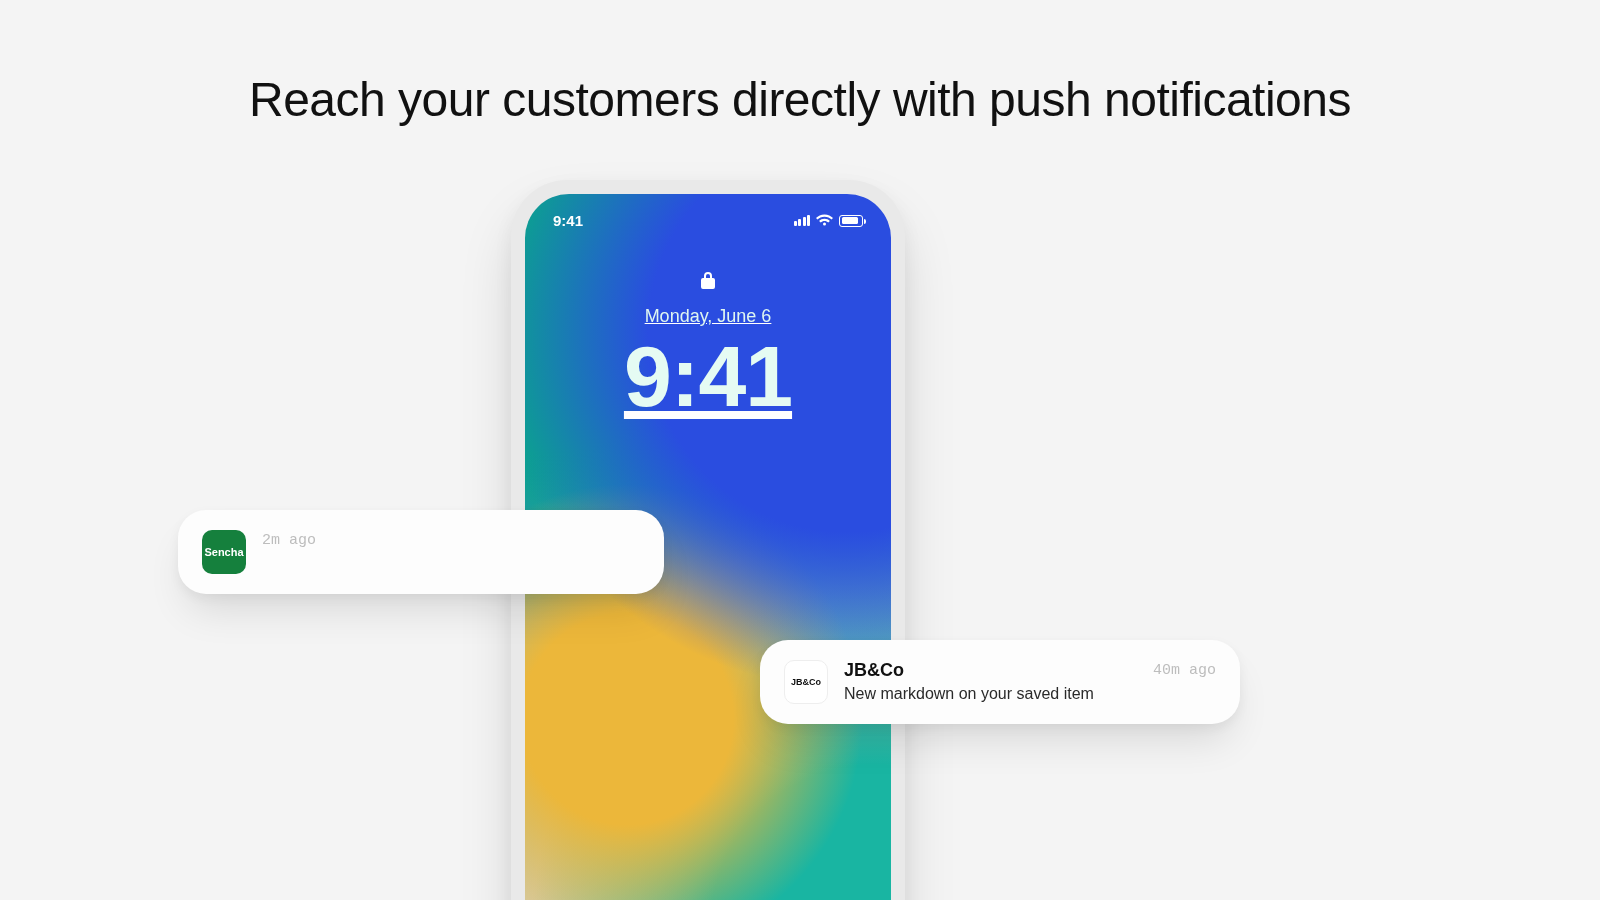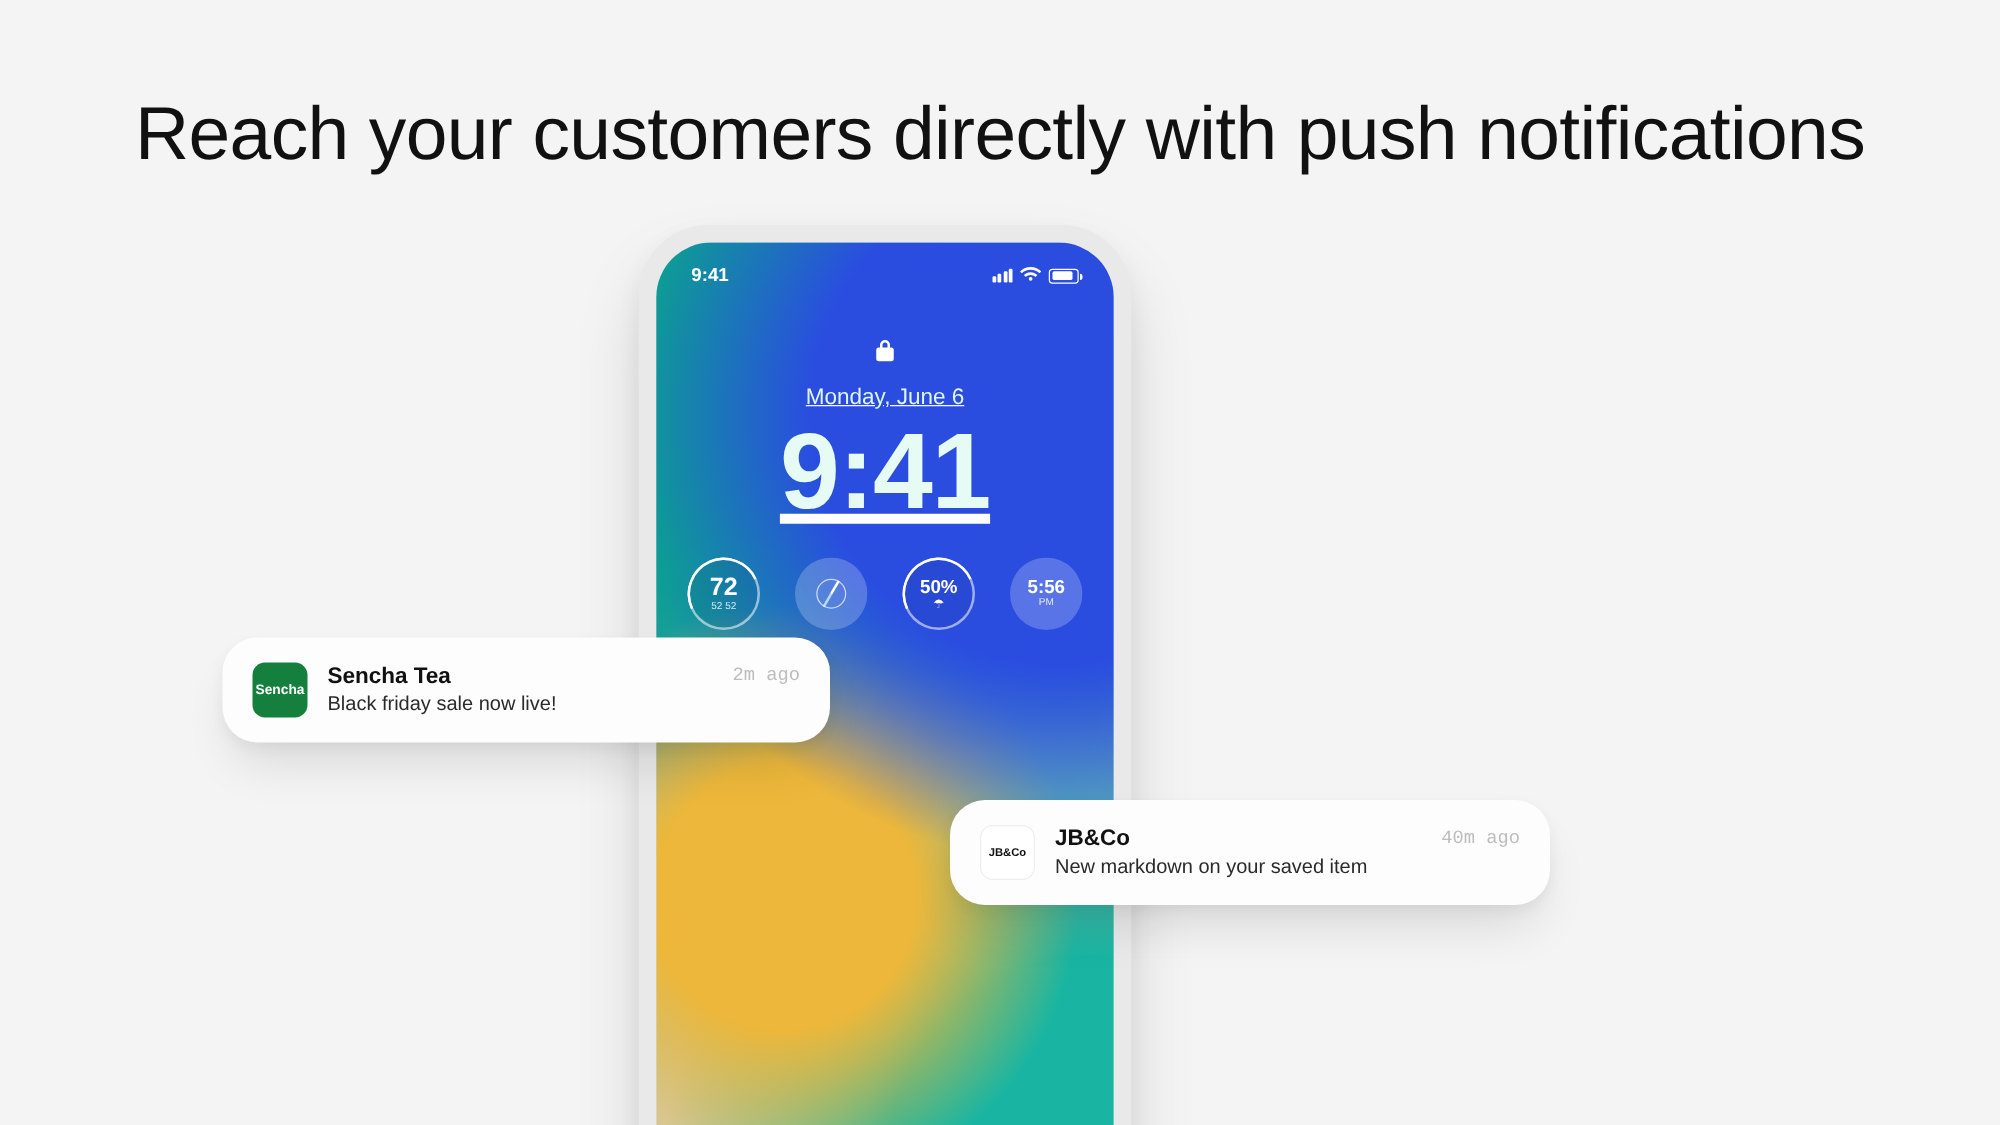--- a/index.html
+++ b/index.html
@@ -15,21 +15,21 @@
     position: relative;
     width: 1600px;
     height: 900px;
   }
   .headline {
     position: absolute;
     top: 72px;
     left: 0;
     width: 100%;
     text-align: center;
-    font-size: 60px;
+    font-size: 48px;
     font-weight: 500;
     letter-spacing: -0.5px;
   }
 
   
   .phone {
     position: absolute;
     left: 511px;
     top: 180px;
     width: 394px;
@@ -181,47 +181,26 @@
       <div class="lockarea">
         <span class="lock-icon">
           <svg viewBox="0 0 16 20">
               <path fill="#fff" d="M12 8V6a4 4 0 1 0-8 0v2H3a2 2 0 0 0-2 2v7a2 2 0 0 0 2 2h10a2 2 0 0 0 2-2v-7a2 2 0 0 0-2-2h-1zM6 6a2 2 0 1 1 4 0v2H6V6z"></path>
             </svg>
         </span>
         <div class="date">Monday, June 6</div>
         <div class="clock">9:41</div>
       </div>
 
-      <div class="widgets">
-        <div class="widget ring">
-          <span class="big">72</span>
-          <span class="small"><span>52</span>&nbsp;<span>52</span></span>
-        </div>
-        <div class="widget widget-compass solid">
-          <span class="needle"></span>
-        </div>
-        <div class="widget ring">
-          <span class="big" style="font-size:15px">50%</span>
-          <span class="umbrella">☂</span>
-        </div>
-        <div class="widget solid">
-          <span class="big" style="font-size:15px">5:56</span>
-          <span class="small">PM</span>
-        </div>
-      </div>
 
     </div>
   </div>
 
   <div class="notif notif-a">
     <div class="appicon">Sencha</div>
-    <div class="body">
-      <div class="title">Sencha Tea</div>
-      <div class="msg">Black friday sale now live!</div>
-    </div>
     <div class="time">2m ago</div>
   </div>
 
   <div class="notif notif-b">
     <div class="appicon">JB&amp;Co</div>
     <div class="body">
       <div class="title">JB&amp;Co</div>
       <div class="msg">New markdown on your saved item</div>
     </div>
     <div class="time">40m ago</div>

